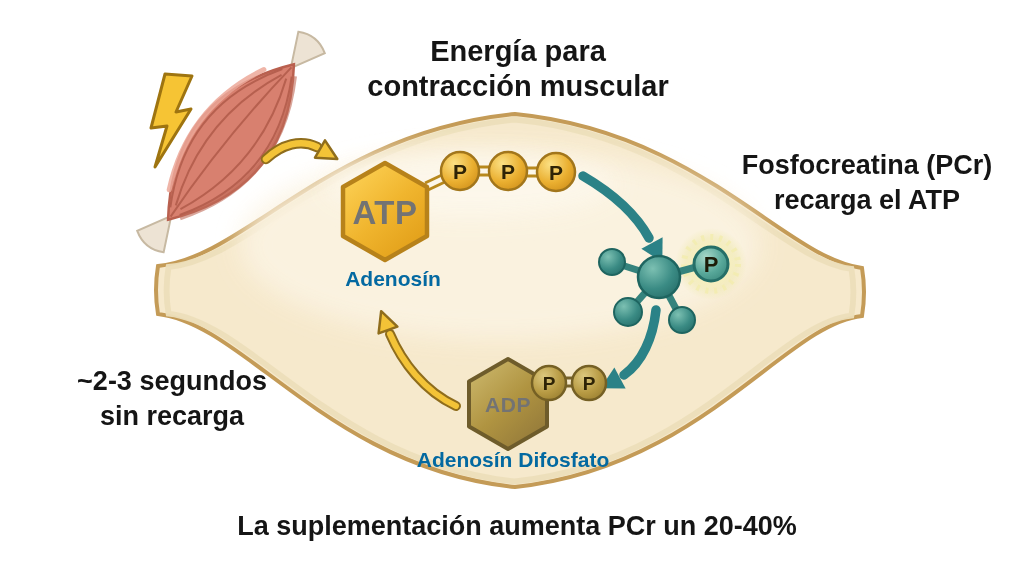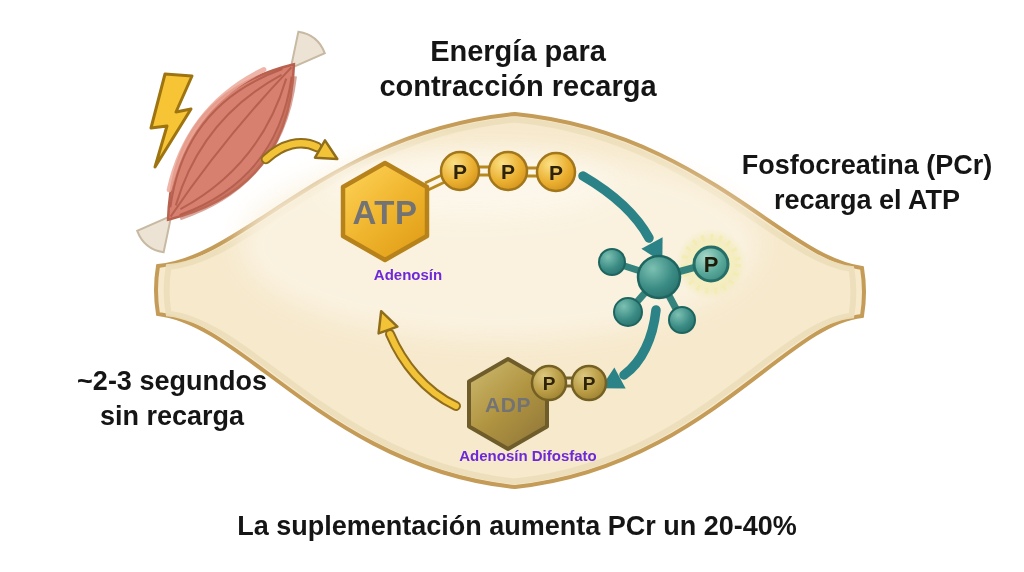--- a/index.html
+++ b/index.html
@@ -3,21 +3,21 @@
 <meta charset="utf-8">
 <style>
   html,body{margin:0;padding:0;background:#ffffff;}
   .stage{position:relative;width:1000px;height:572px;background:#ffffff;overflow:hidden;
          font-family:"Liberation Sans", sans-serif;}
   .stage svg{position:absolute;left:0;top:0;}
   .txt{position:absolute;transform:translateX(-50%);text-align:center;color:#151515;
        font-weight:700;white-space:nowrap;}
   .title{font-size:29px;line-height:1.2;}
   .note-lg{font-size:27px;line-height:1.3;}
-  .mol-name{font-size:15px;line-height:1.32;color:#6d28d9;margin-left:15px;}
+  .mol-name{font-size:21px;line-height:1.32;color:#0369a1;}
   .hex-label{position:absolute;transform:translate(-50%,-50%);font-weight:700;color:#737373;
              letter-spacing:.5px;}
   .atp-label{font-size:33px;}
   .adp-label{font-size:21px;}
   .plabel{position:absolute;transform:translate(-50%,-50%);font-weight:700;color:#2e2306;}
   .p-gold{font-size:21px;}
   .p-olive{font-size:19px;}
   .p-teal{font-size:22px;color:#1d1c08;}
 </style>
 </head>
@@ -149,21 +149,21 @@
       <line x1="562" y1="378" x2="574" y2="378"></line>
       <line x1="562" y1="386" x2="574" y2="386"></line>
     </g>
     <circle cx="549" cy="383" r="17" fill="url(#gOlive)" stroke="#756024" stroke-width="2.5"></circle>
     <circle cx="589" cy="383" r="17" fill="url(#gOlive)" stroke="#756024" stroke-width="2.5"></circle>
   </g>
 </svg>
 
 <div class="txt title" style="left:518px;top:34px;">
   <div>Energía para</div>
-  <div>contracción recarga</div>
+  <div>contracción muscular</div>
 </div>
 
 <div class="txt note-lg" style="left:867px;top:148px;">
   <div>Fosfocreatina (PCr)</div>
   <div>recarga el ATP</div>
 </div>
 
 <div class="txt note-lg" style="left:172px;top:364px;">
   <div>~2-3 segundos</div>
   <div>sin recarga</div>

